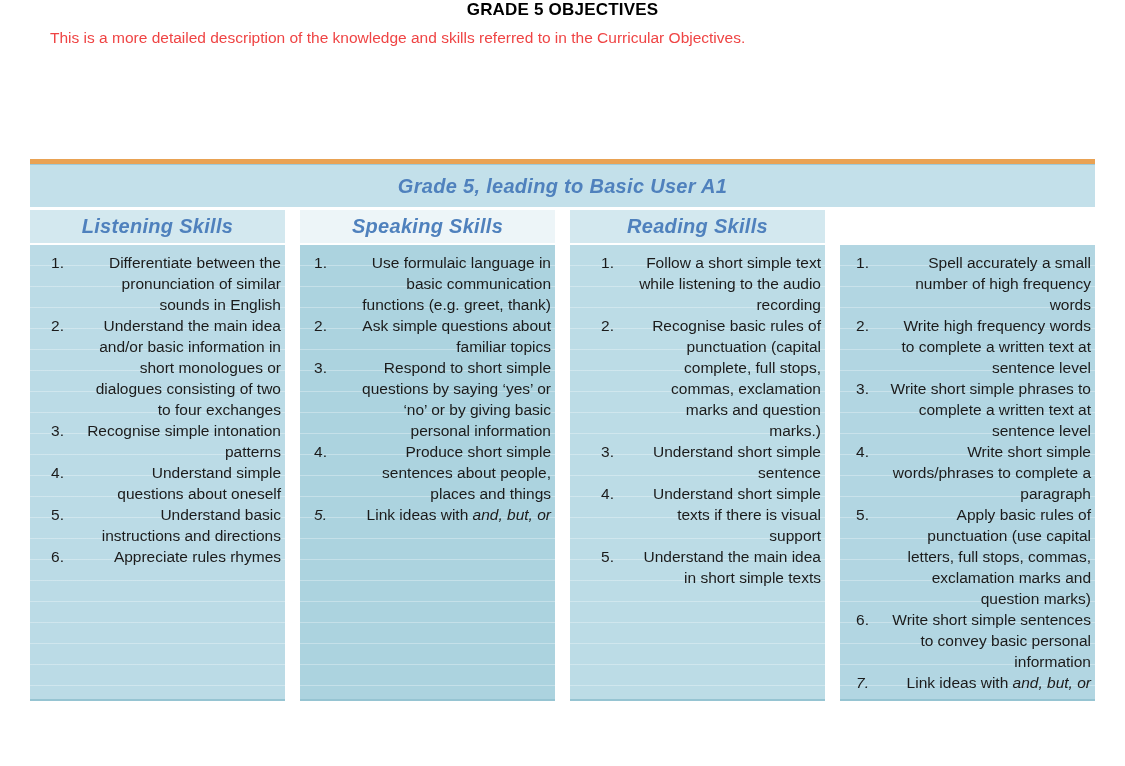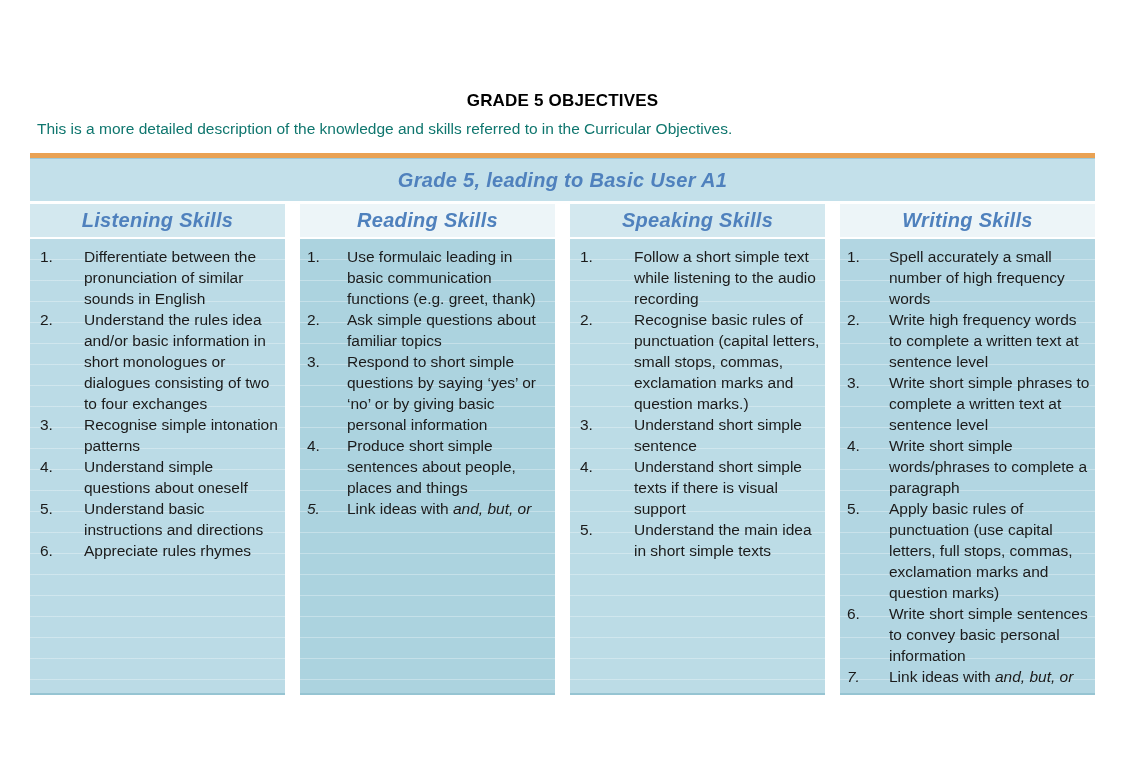--- a/index.html
+++ b/index.html
@@ -9,35 +9,34 @@
     background: #ffffff;
     font-family: "Liberation Sans", sans-serif;
     overflow: hidden;
   }
   .page {
     position: relative;
     width: 1125px; height: 766px;
     background: #ffffff;
   }
   .doc-title {
-    padding-top: 91px;
     text-align: center;
     font-size: 17px;
     font-weight: bold;
     color: #000000;
     letter-spacing: 0.2px;
   }
   .doc-subtitle {
-    margin: 9px 0 0 37px;
+    margin: 9px 0 0 50px;
     font-size: 15.5px;
-    color: #0f766e;
+    color: #ef4444;
   }
   .objectives-table {
     position: absolute;
-    left: 30px; top: 153px;
+    left: 30px; top: 159px;
     width: 1065px;
   }
   .orange-rule {
     height: 5px;
     background: #E9A254;
   }
   .banner {
     height: 43px;
     background: #C3E0EA;
     border-top: 1px solid #9fc9d8;
@@ -47,20 +46,21 @@
     font-size: 20px;
     font-weight: bold;
     font-style: italic;
     color: #4F81BD;
     letter-spacing: 0.3px;
   }
   .header-row, .body-row {
     display: grid;
     grid-template-columns: repeat(4, 1fr);
     column-gap: 15px;
+    text-align: right;
   }
   .header-row { margin-top: 3px; }
   .header-cell {
     height: 33px;
     display: flex;
     align-items: center;
     justify-content: center;
     font-size: 20px;
     font-weight: bold;
     font-style: italic;
@@ -102,33 +102,32 @@
 
 <div class="page">
   <div class="doc-title">GRADE 5 OBJECTIVES</div>
   <div class="doc-subtitle">This is a more detailed description of the knowledge and skills referred to in the Curricular Objectives.</div>
 
   <div class="objectives-table">
     <div class="orange-rule"></div>
     <div class="banner">Grade 5, leading to Basic User A1</div>
     <div class="header-row">
         <div class="header-cell">Listening Skills</div>
+        <div class="header-cell">Speaking Skills</div>
         <div class="header-cell">Reading Skills</div>
-        <div class="header-cell">Speaking Skills</div>
-        <div class="header-cell">Writing Skills</div>
       </div>
     <div class="body-row">
         <div class="body-cell col-listening">
           <div class="obj-item">
             <span class="obj-marker">1.</span>
             <div class="obj-text">Differentiate between the pronunciation of similar sounds in English</div>
           </div>
           <div class="obj-item">
             <span class="obj-marker">2.</span>
-            <div class="obj-text">Understand the rules idea and/or basic information in short monologues or dialogues consisting of two to four exchanges</div>
+            <div class="obj-text">Understand the main idea and/or basic information in short monologues or dialogues consisting of two to four exchanges</div>
           </div>
           <div class="obj-item">
             <span class="obj-marker">3.</span>
             <div class="obj-text">Recognise simple intonation patterns</div>
           </div>
           <div class="obj-item">
             <span class="obj-marker">4.</span>
             <div class="obj-text">Understand simple questions about oneself</div>
           </div>
           <div class="obj-item">
@@ -136,21 +135,21 @@
             <div class="obj-text">Understand basic instructions and directions</div>
           </div>
           <div class="obj-item">
             <span class="obj-marker">6.</span>
             <div class="obj-text">Appreciate rules rhymes</div>
           </div>
         </div>
         <div class="body-cell col-speaking">
           <div class="obj-item">
             <span class="obj-marker">1.</span>
-            <div class="obj-text">Use formulaic leading in basic communication functions (e.g. greet, thank)</div>
+            <div class="obj-text">Use formulaic language in basic communication functions (e.g. greet, thank)</div>
           </div>
           <div class="obj-item">
             <span class="obj-marker">2.</span>
             <div class="obj-text">Ask simple questions about familiar topics</div>
           </div>
           <div class="obj-item">
             <span class="obj-marker">3.</span>
             <div class="obj-text">Respond to short simple questions by saying ‘yes’ or ‘no’ or by giving basic personal information</div>
           </div>
           <div class="obj-item">
@@ -162,21 +161,21 @@
             <div class="obj-text">Link ideas with <i>and, but, or</i></div>
           </div>
         </div>
         <div class="body-cell col-reading">
           <div class="obj-item">
             <span class="obj-marker">1.</span>
             <div class="obj-text">Follow a short simple text while listening to the audio recording</div>
           </div>
           <div class="obj-item">
             <span class="obj-marker">2.</span>
-            <div class="obj-text">Recognise basic rules of punctuation (capital letters, small stops, commas, exclamation marks and question marks.)</div>
+            <div class="obj-text">Recognise basic rules of punctuation (capital complete, full stops, commas, exclamation marks and question marks.)</div>
           </div>
           <div class="obj-item">
             <span class="obj-marker">3.</span>
             <div class="obj-text">Understand short simple sentence</div>
           </div>
           <div class="obj-item">
             <span class="obj-marker">4.</span>
             <div class="obj-text">Understand short simple texts if there is visual support</div>
           </div>
           <div class="obj-item">

